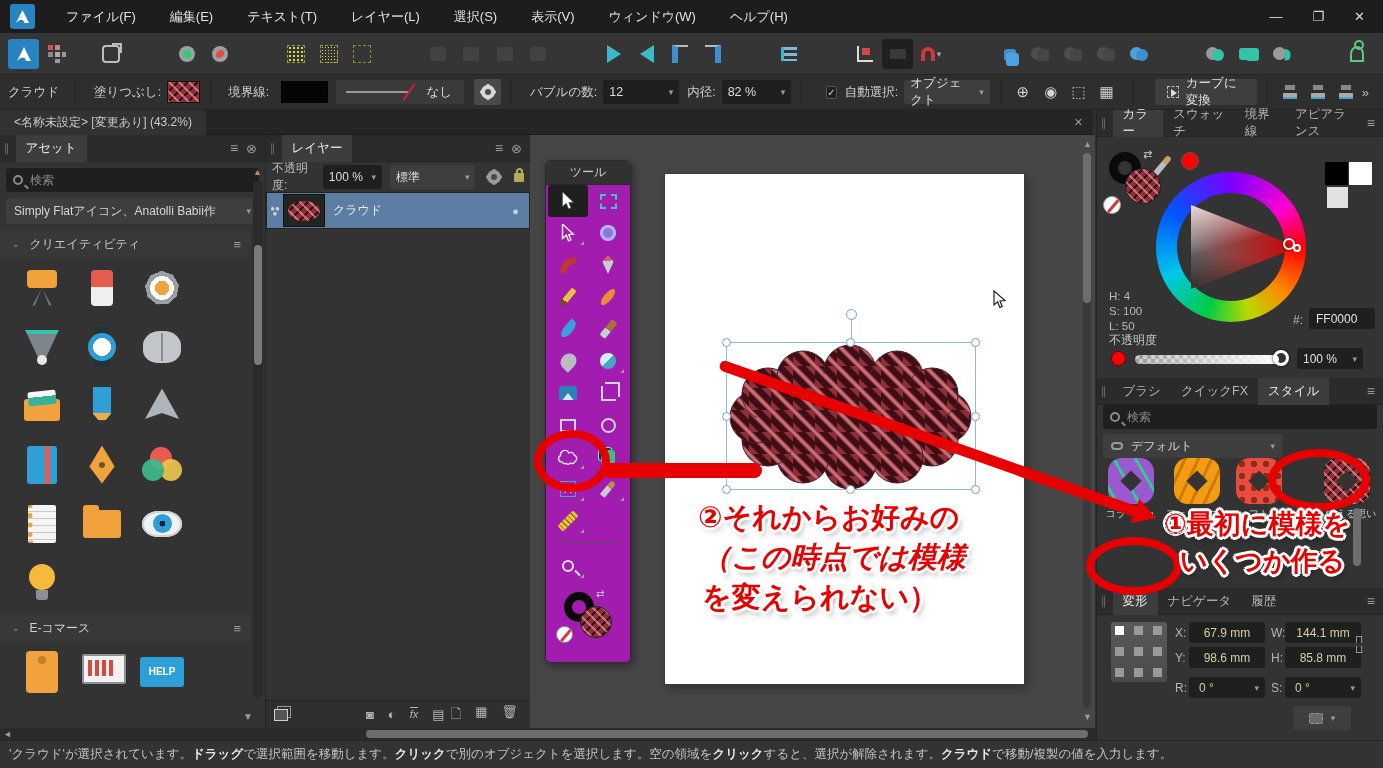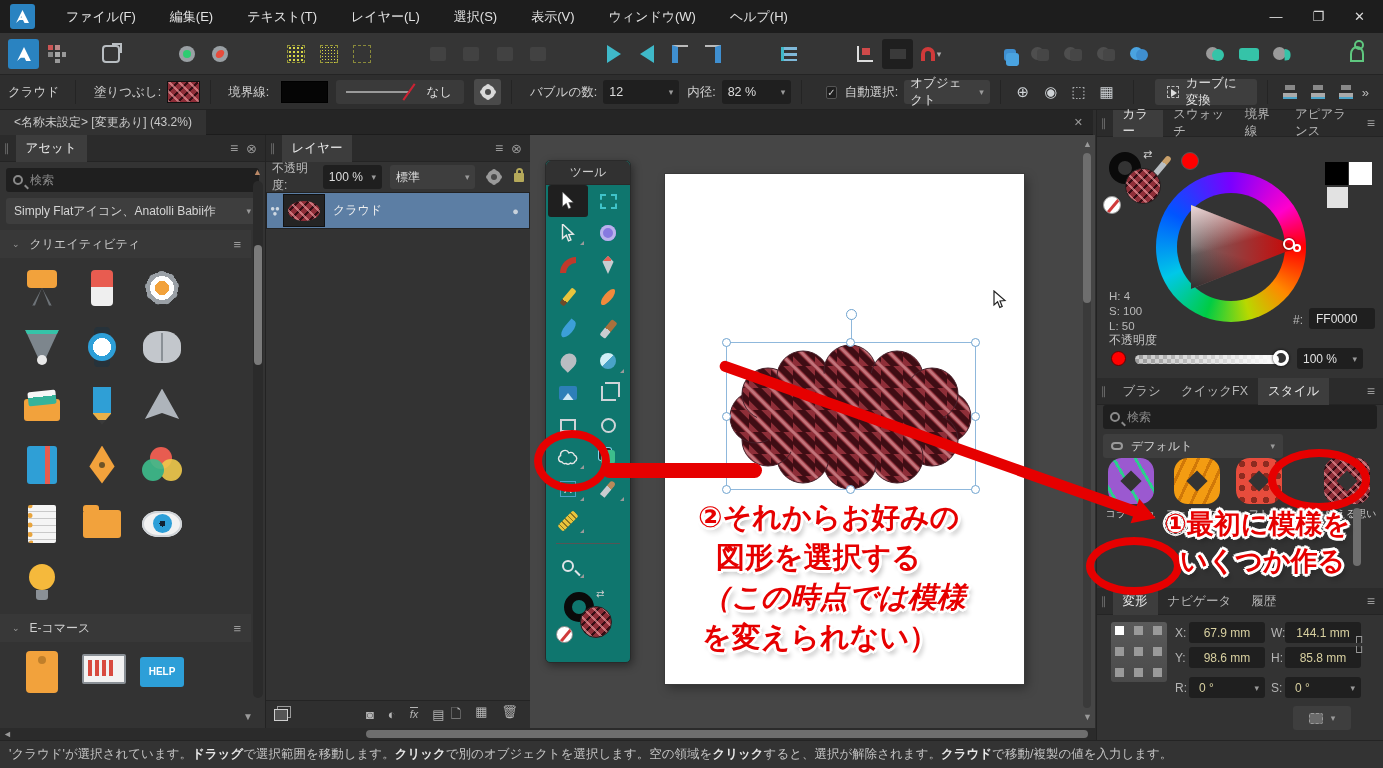--- a/index.html
+++ b/index.html
@@ -169,21 +169,21 @@
   .rot-stem { position:absolute; left:124px; top:-26px; width:1px; height:26px; background:#8fb8dc; }
   .rot-hdl { position:absolute; left:119px; top:-34px; width:11px; height:11px; border-radius:50%; background:#fff; border:1px solid #6fa3cf; }
   .cursor { position:absolute; left:463px; top:155px; z-index:60; }
   .cv-vscr { position:absolute; right:2px; top:4px; bottom:6px; width:11px; }
   .cv-vscr .up,.cv-vscr .dnq { position:absolute; left:1px; color:#9a9a9a; font-size:9px; }
   .cv-vscr .up { top:0; } .cv-vscr .dnq { bottom:0; }
   .cv-vscr .tr { position:absolute; left:1px; top:14px; bottom:14px; width:8px; background:#3a3a3a; border-radius:4px; }
   .cv-vscr .th { position:absolute; left:1px; top:14px; width:8px; height:150px; background:#6e6e6e; border-radius:4px; }
 
   
-  .toolspal { position:absolute; left:15px; top:25px; width:86px; background:#0f766e; border:1px solid #2a2a2a; border-radius:5px; box-shadow:2px 3px 8px rgba(0,0,0,.4); padding-bottom:10px; }
+  .toolspal { position:absolute; left:15px; top:25px; width:86px; background:#a21caf; border:1px solid #2a2a2a; border-radius:5px; box-shadow:2px 3px 8px rgba(0,0,0,.4); padding-bottom:10px; }
   .toolspal .tp-title { height:24px; background:#313131; border-radius:5px 5px 0 0; display:flex; align-items:center; justify-content:center; color:#cfcfcf; border-bottom:1px solid #2a2a2a; }
   .tgrid { display:grid; grid-template-columns:40px 40px; justify-content:center; }
   .tool { height:32px; display:flex; align-items:center; justify-content:center; position:relative; }
   .tool.sel { background:#1f1f1f; border-radius:3px; }
   .tdiv { height:1px; background:#555; margin:6px 10px; }
   .t-art { width:17px; height:15px; border:2px dashed #3fc3c9; }
   .t-pt { width:16px; height:16px; border-radius:50%; background:#8779e0; box-shadow:inset 0 0 0 3px #b9b2ec; }
   .t-corner { width:16px; height:16px; border-top:6px solid #c0392b; border-left:6px solid #c0392b; border-radius:100% 0 0 0; }
   .t-pen { width:14px; height:18px; background:#c8ccd0; clip-path:polygon(50% 100%,10% 32%,50% 0,90% 32%); }
   .t-pen::after { content:""; position:absolute; top:6px; width:10px; height:6px; background:#e85c50; }
@@ -989,21 +989,20 @@
       <span>で移動/複製の値を入力します。</span>
   </div>
 
   <div class="ann ann-ell" style="left:534px;top:430px;width:76px;height:62px;"></div>
   <div class="ann ann-harrow" style="left:602px;top:463px;width:160px;height:15px;"></div>
   <div class="ann ann-diag" style="left:720px;top:359px;width:446px;height:11px;transform:rotate(19.5deg);"></div>
   <div class="ann ann-ell" style="left:1268px;top:449px;width:102px;height:62px;"></div>
   <div class="ann ann-ell" style="left:1086px;top:537px;width:96px;height:58px;"></div>
   <div class="ann ann-text" style="left:698px;top:497px;font-size:29px;">
     <div>②それからお好みの</div>
-    <div style="margin-left:18px;">図形を選択する</div>
     <div style="margin-left:4px;font-style:italic;">（この時点では模様</div>
     <div style="margin-left:4px;">を変えられない）</div>
   </div>
   <div class="ann ann-text" style="left:1164px;top:506px;font-size:27px;">
     <div>①最初に模様を</div>
     <div style="margin-left:16px;">いくつか作る</div>
   </div>
 
 </div>
 

